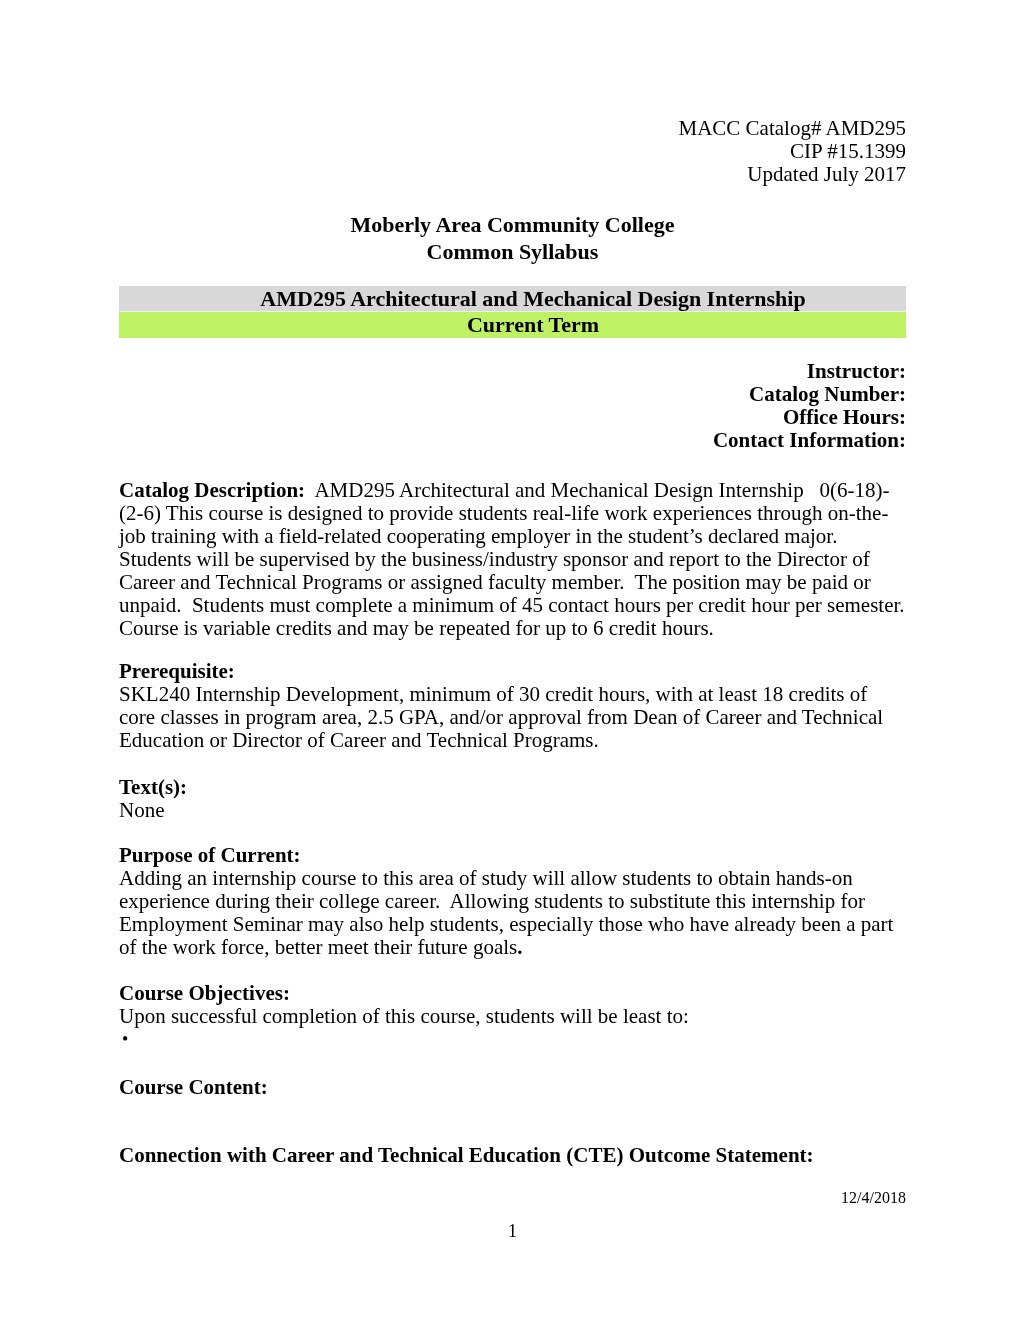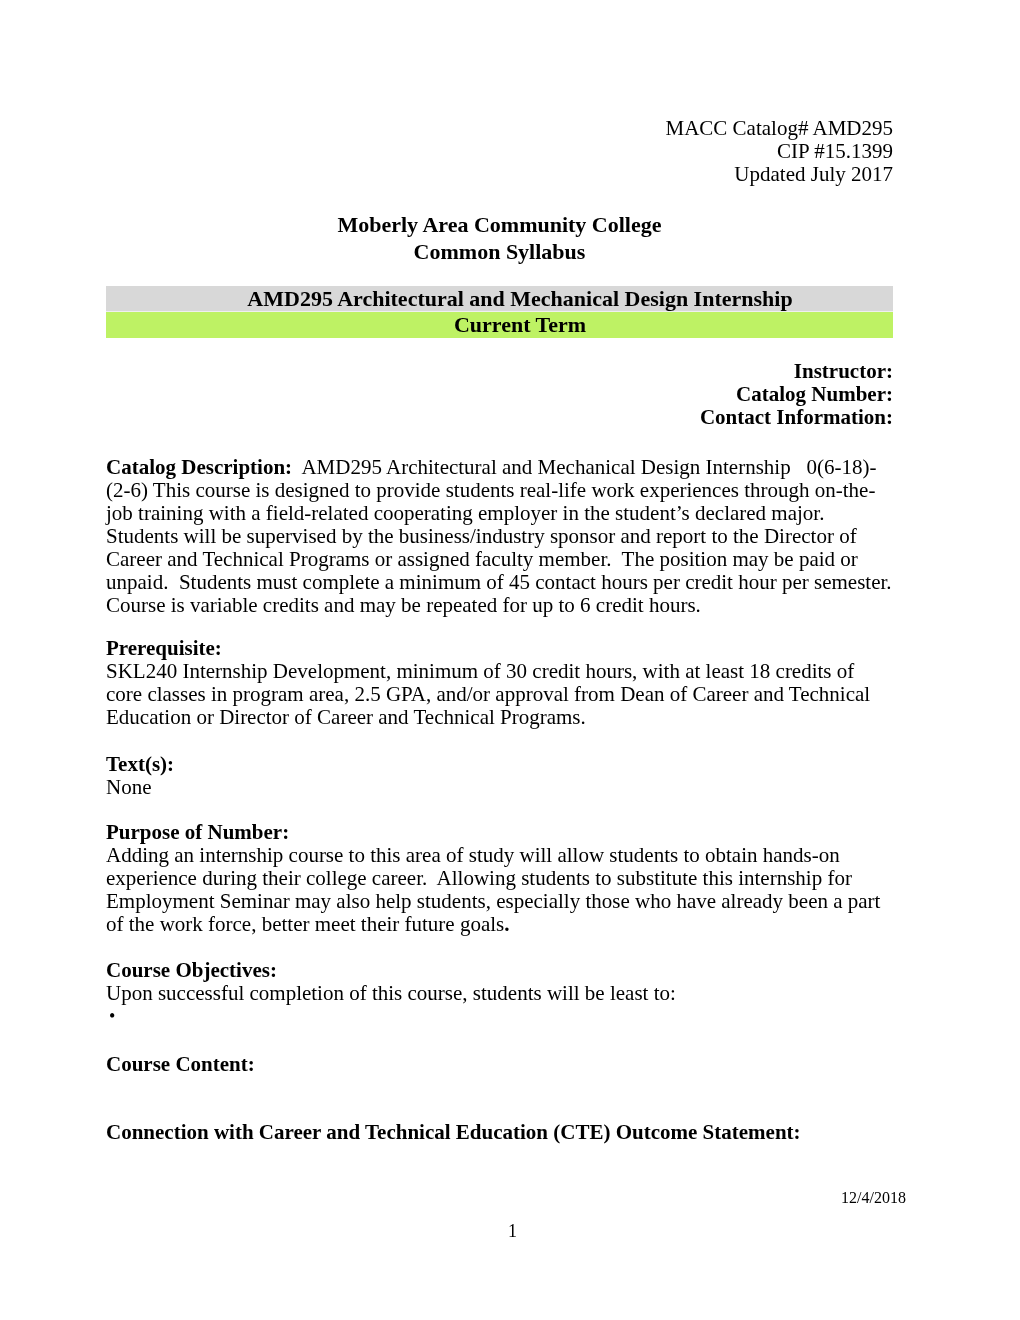--- a/index.html
+++ b/index.html
@@ -6,21 +6,21 @@
   html, body { background: #ffffff; }
   body {
     width: 1020px; height: 1320px;
     position: relative;
     font-family: "Liberation Serif", "DejaVu Serif", serif;
     color: #000000;
     overflow: hidden;
   }
   .page {
     position: absolute;
-    top: 0; left: 106px;
+    top: 0; left: 119px;
     width: 787px;
     font-size: 21px;
     line-height: 23px;
   }
   .header-block {
     padding-top: 117px;
     text-align: right;
   }
   .doc-title {
     margin-top: 25px;
@@ -81,37 +81,38 @@
   </div>
 
   <div class="banner">
     <div class="banner-row first" style="background-color: rgb(216, 216, 216);">AMD295 Architectural and Mechanical Design Internship</div>
     <div class="banner-row" style="background-color: #bef264;">Current Term</div>
   </div>
 
   <div class="info-block">
       <div>Instructor:</div>
       <div>Catalog Number:</div>
+      <div>Office Hours:</div>
       <div>Contact Information:</div>
     </div>
 
   <p class="para catalog-para"><span class="b">Catalog Description:</span><span>  AMD295 Architectural and Mechanical Design Internship   0(6-18)-(2-6) This course is designed to provide students real-life work experiences through on-the-job training with a field-related cooperating employer in the student’s declared major.  Students will be supervised by the business/industry sponsor and report to the Director of Career and Technical Programs or assigned faculty member.  The position may be paid or unpaid.  Students must complete a minimum of 45 contact hours per credit hour per semester.  Course is variable credits and may be repeated for up to 6 credit hours.</span></p>
 
   <div class="prereq-block">
     <div class="b">Prerequisite:</div>
     <div class="para">SKL240 Internship Development, minimum of 30 credit hours, with at least 18 credits of core classes in program area, 2.5 GPA, and/or approval from Dean of Career and Technical Education or Director of Career and Technical Programs.</div>
   </div>
 
   <div class="texts-block">
     <div class="b">Text(s):</div>
     <div>None</div>
   </div>
 
   <div class="purpose-block">
-    <div class="b">Purpose of Number:</div>
+    <div class="b">Purpose of Current:</div>
     <div class="para"><span>Adding an internship course to this area of study will allow students to obtain hands-on experience during their college career.  Allowing students to substitute this internship for Employment Seminar may also help students, especially those who have already been a part of the work force, better meet their future goals</span><span class="b">.</span></div>
   </div>
 
   <div class="objectives-block">
     <div class="b">Course Objectives:</div>
     <div>Upon successful completion of this course, students will be least to:</div>
     <div class="bullet-row">
       <span class="bullet-glyph">•</span>
       <span></span>
     </div>

